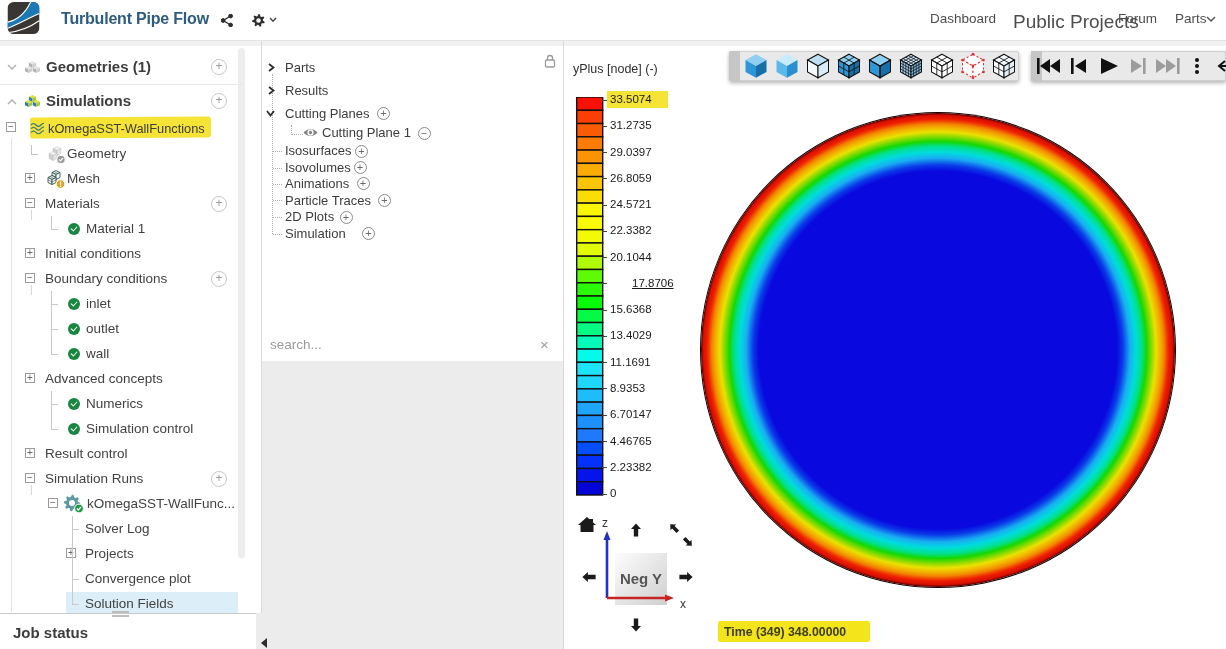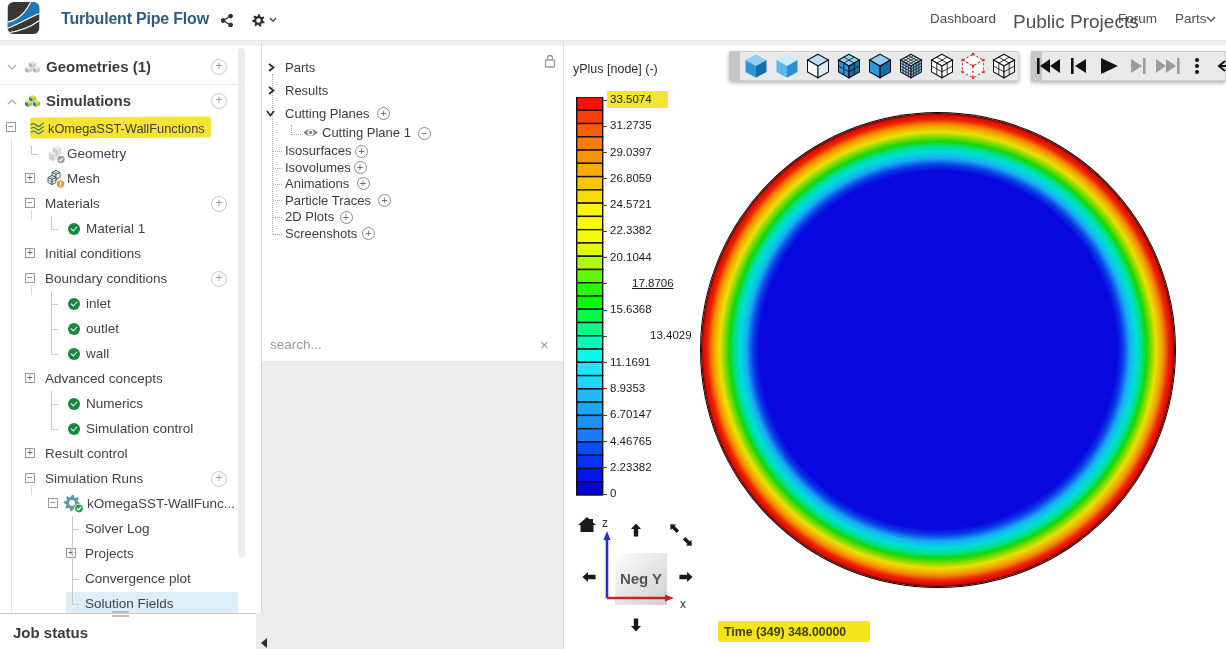--- a/index.html
+++ b/index.html
@@ -245,21 +245,21 @@
 <div class="abs" style="left:273px;top:184px;width:9px;height:1px;border-top:1px dotted #aaa;"></div>
 <div class="mrow" style="left:285px;top:175.8px;">Animations</div>
 <div class="abs oplus" style="left:356.5px;top:177.3px;">+</div>
 <div class="abs" style="left:273px;top:200px;width:9px;height:1px;border-top:1px dotted #aaa;"></div>
 <div class="mrow" style="left:285px;top:192.5px;">Particle Traces</div>
 <div class="abs oplus" style="left:378.0px;top:194.0px;">+</div>
 <div class="abs" style="left:273px;top:217px;width:9px;height:1px;border-top:1px dotted #aaa;"></div>
 <div class="mrow" style="left:285px;top:209.2px;">2D Plots</div>
 <div class="abs oplus" style="left:339.5px;top:210.7px;">+</div>
 <div class="abs" style="left:273px;top:234px;width:9px;height:1px;border-top:1px dotted #aaa;"></div>
-<div class="mrow" style="left:285px;top:225.5px;">Screenshots</div>
+<div class="mrow" style="left:285px;top:225.5px;">Simulation</div>
 <div class="abs oplus" style="left:362.0px;top:227.0px;">+</div>
 <div class="abs" style="left:270px;top:337px;font-size:13.5px;color:#9a9a9a;">search...</div>
 <div class="abs" style="left:540px;top:336px;font-size:15px;color:#9a9a9a;">×</div>
 <div class="abs" style="left:573px;top:62px;font-size:12.5px;color:#2f2f2f;">yPlus [node] (-)</div>
 <svg class="abs" style="left:576px;top:97px" width="28" height="400">
       <rect x="0.7" y="0.00" width="26" height="13.27" fill="hsl(3,96%,50%)" stroke="#111" stroke-width="1.4"></rect>
       <rect x="0.7" y="13.27" width="26" height="13.27" fill="hsl(14,96%,50%)" stroke="#111" stroke-width="1.4"></rect>
       <rect x="0.7" y="26.53" width="26" height="13.27" fill="hsl(21,96%,50%)" stroke="#111" stroke-width="1.4"></rect>
       <rect x="0.7" y="39.80" width="26" height="13.27" fill="hsl(29,96%,50%)" stroke="#111" stroke-width="1.4"></rect>
       <rect x="0.7" y="53.07" width="26" height="13.27" fill="hsl(35,96%,50%)" stroke="#111" stroke-width="1.4"></rect>
@@ -302,21 +302,21 @@
 <div class="lbl" style="left:610px;top:198.1px;">24.5721</div>
 <div class="tick" style="left:602px;top:230.8px;"></div>
 <div class="lbl" style="left:610px;top:224.3px;">22.3382</div>
 <div class="tick" style="left:602px;top:257.1px;"></div>
 <div class="lbl" style="left:610px;top:250.6px;">20.1044</div>
 <div class="tick" style="left:602px;top:283.4px;"></div>
 <div class="lbl" style="left:632px;top:276.9px;text-decoration:underline;">17.8706</div>
 <div class="tick" style="left:602px;top:309.6px;"></div>
 <div class="lbl" style="left:610px;top:303.1px;">15.6368</div>
 <div class="tick" style="left:602px;top:335.9px;"></div>
-<div class="lbl" style="left:610px;top:329.4px;margin-left:40px;">13.4029</div>
+<div class="lbl" style="left:610px;top:329.4px;">13.4029</div>
 <div class="tick" style="left:602px;top:362.2px;"></div>
 <div class="lbl" style="left:610px;top:355.7px;">11.1691</div>
 <div class="tick" style="left:602px;top:388.4px;"></div>
 <div class="lbl" style="left:610px;top:381.9px;">8.9353</div>
 <div class="tick" style="left:602px;top:414.7px;"></div>
 <div class="lbl" style="left:610px;top:408.2px;">6.70147</div>
 <div class="tick" style="left:602px;top:441.0px;"></div>
 <div class="lbl" style="left:610px;top:434.5px;">4.46765</div>
 <div class="tick" style="left:602px;top:467.2px;"></div>
 <div class="lbl" style="left:610px;top:460.7px;">2.23382</div>

